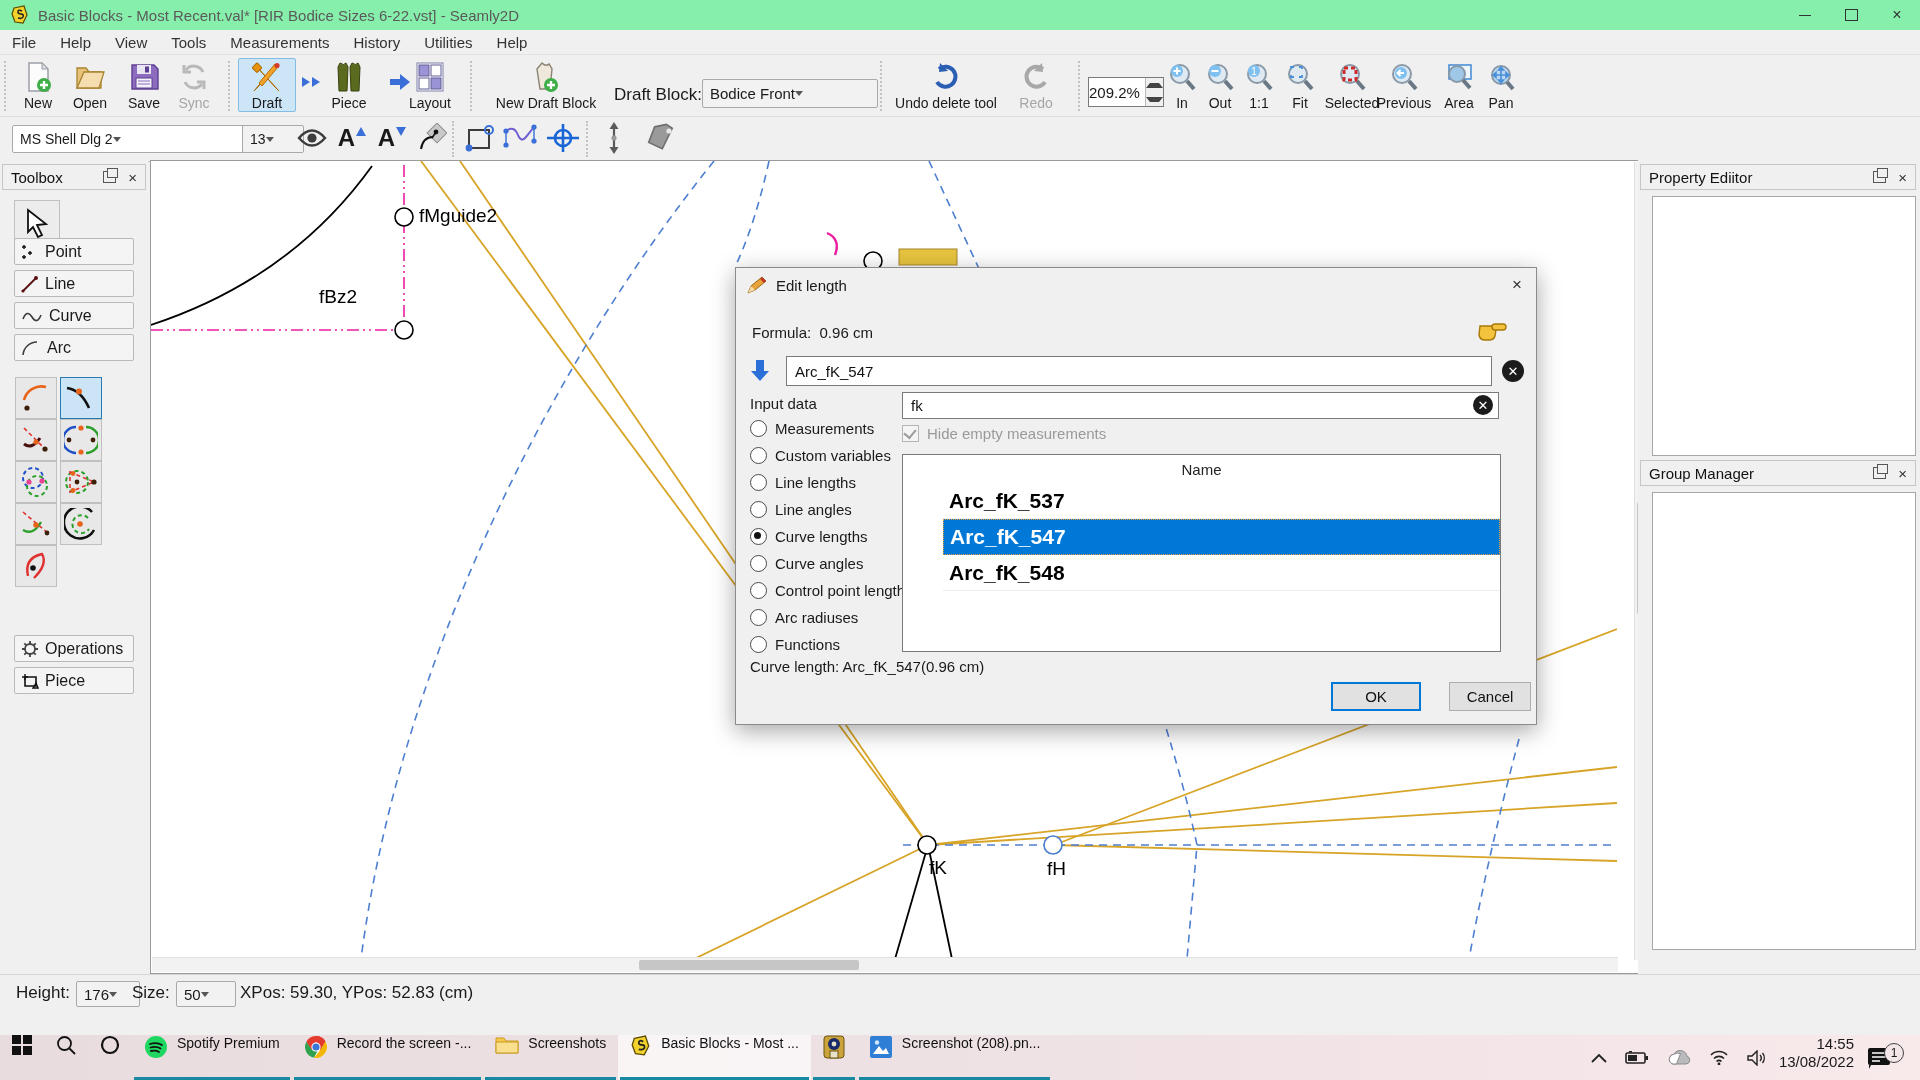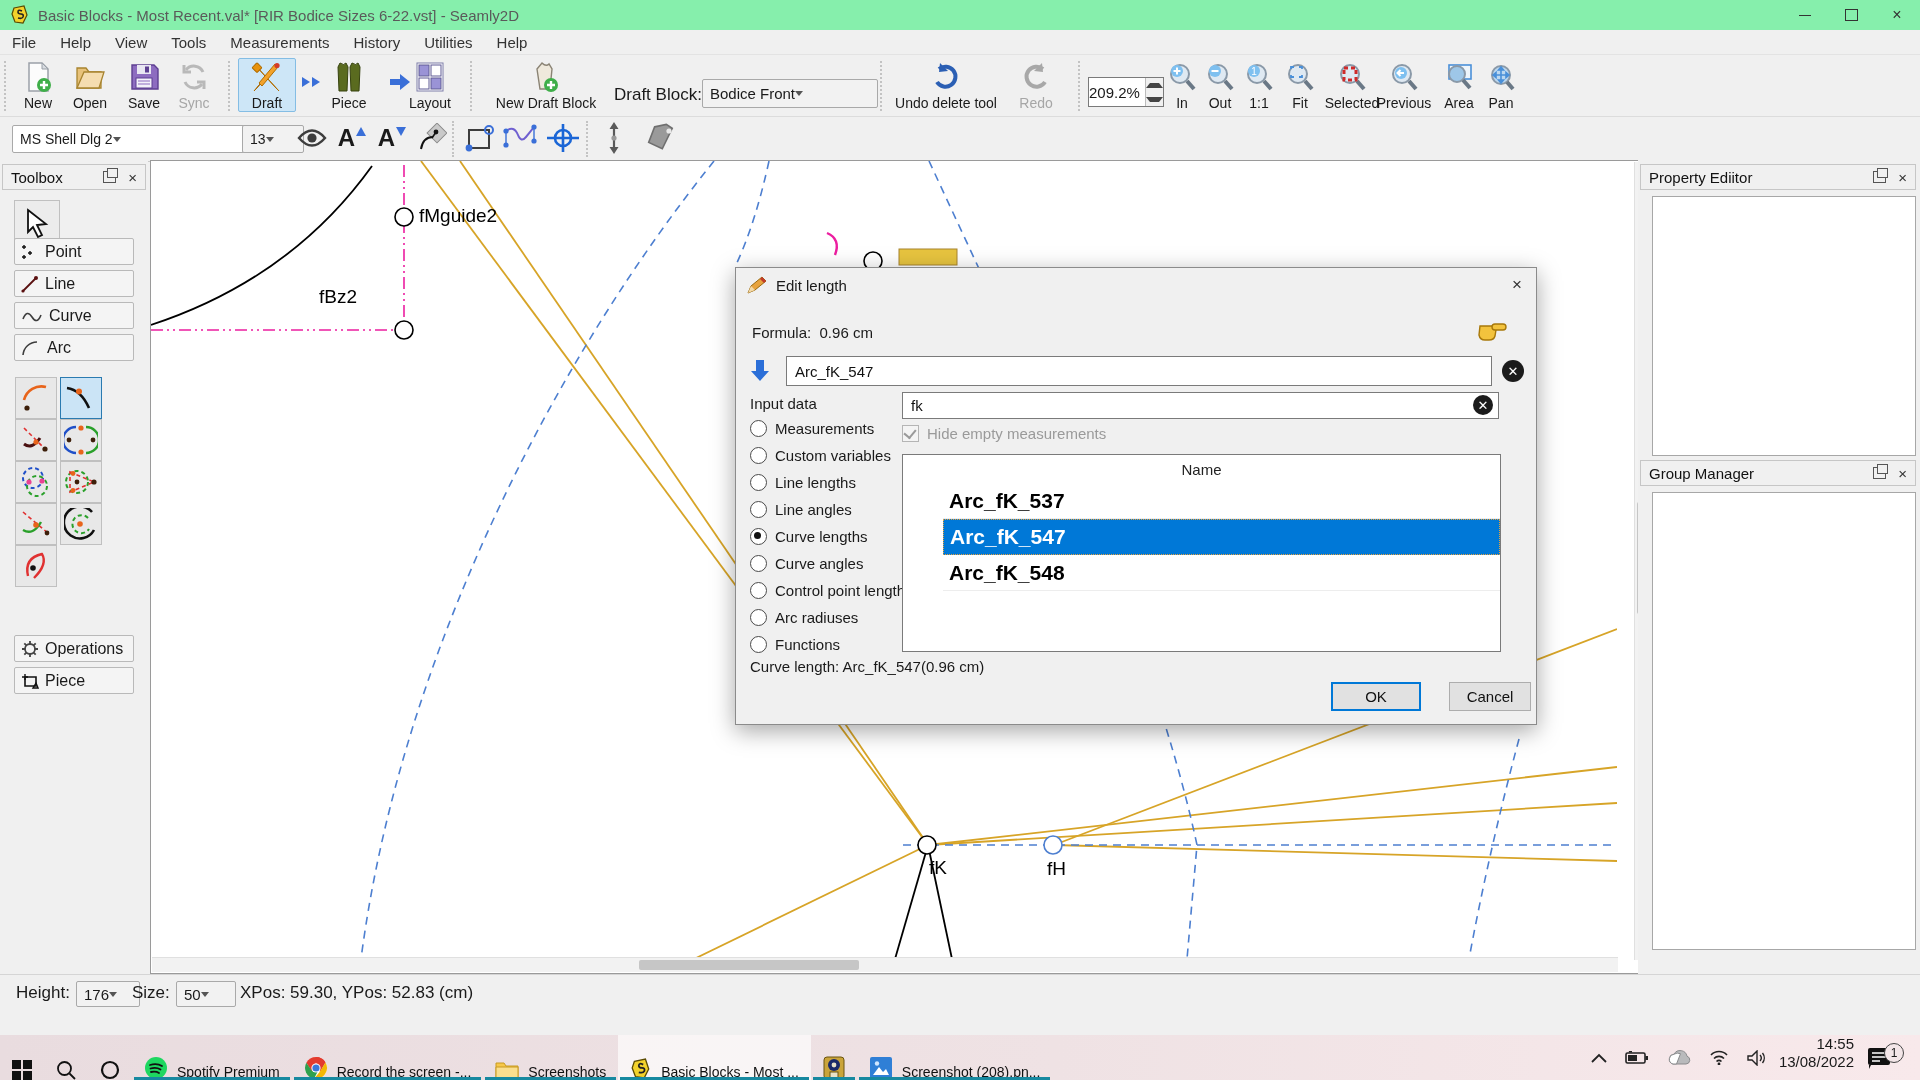--- a/index.html
+++ b/index.html
@@ -72,21 +72,21 @@
   .lrow{height:36px;display:flex;align-items:center;padding-left:6px;font-size:21px;font-weight:bold;color:#000;
         border-bottom:1px solid #ededed;box-sizing:border-box;margin-left:40px;}
   .lrow.sel{background:#0078d7;color:#fff;border:1px dotted #e8a33d;}
   .btn{position:absolute;background:#e1e1e1;border:1px solid #adadad;display:flex;align-items:center;justify-content:center;
        font-size:15px;color:#111;box-sizing:border-box;}
   .btn.default{border:2px solid #0078d7;}
   
   .statusbar{left:0;top:974px;width:1920px;height:61px;background:#f0f0f0;border-top:1px solid #d5d5d5;}
   .taskbar{left:0;top:1035px;width:1920px;height:45px;background:linear-gradient(90deg,#e9dcdf 0%,#efe2e4 55%,#f8e9eb 100%);
            display:flex;align-items:stretch;}
-  .tkbtn{display:flex;align-items:flex-end;gap:9px;padding:0 12px;position:relative;font-size:14px;color:#111;}
+  .tkbtn{display:flex;align-items:flex-start;gap:9px;padding:0 12px;position:relative;font-size:14px;color:#111;}
   .tkbtn .ul{position:absolute;left:2px;right:2px;bottom:0;height:3px;background:#1789a0;}
   .tkbtn.active{background:rgba(255,255,255,.66);}
   .trayicons{display:flex;align-items:center;gap:18px;margin-left:10px;}
   .clock{text-align:right;font-size:15px;line-height:18px;margin:0 12px;}
 </style>
 </head>
 <body>
 
 <div id="screen">
 

